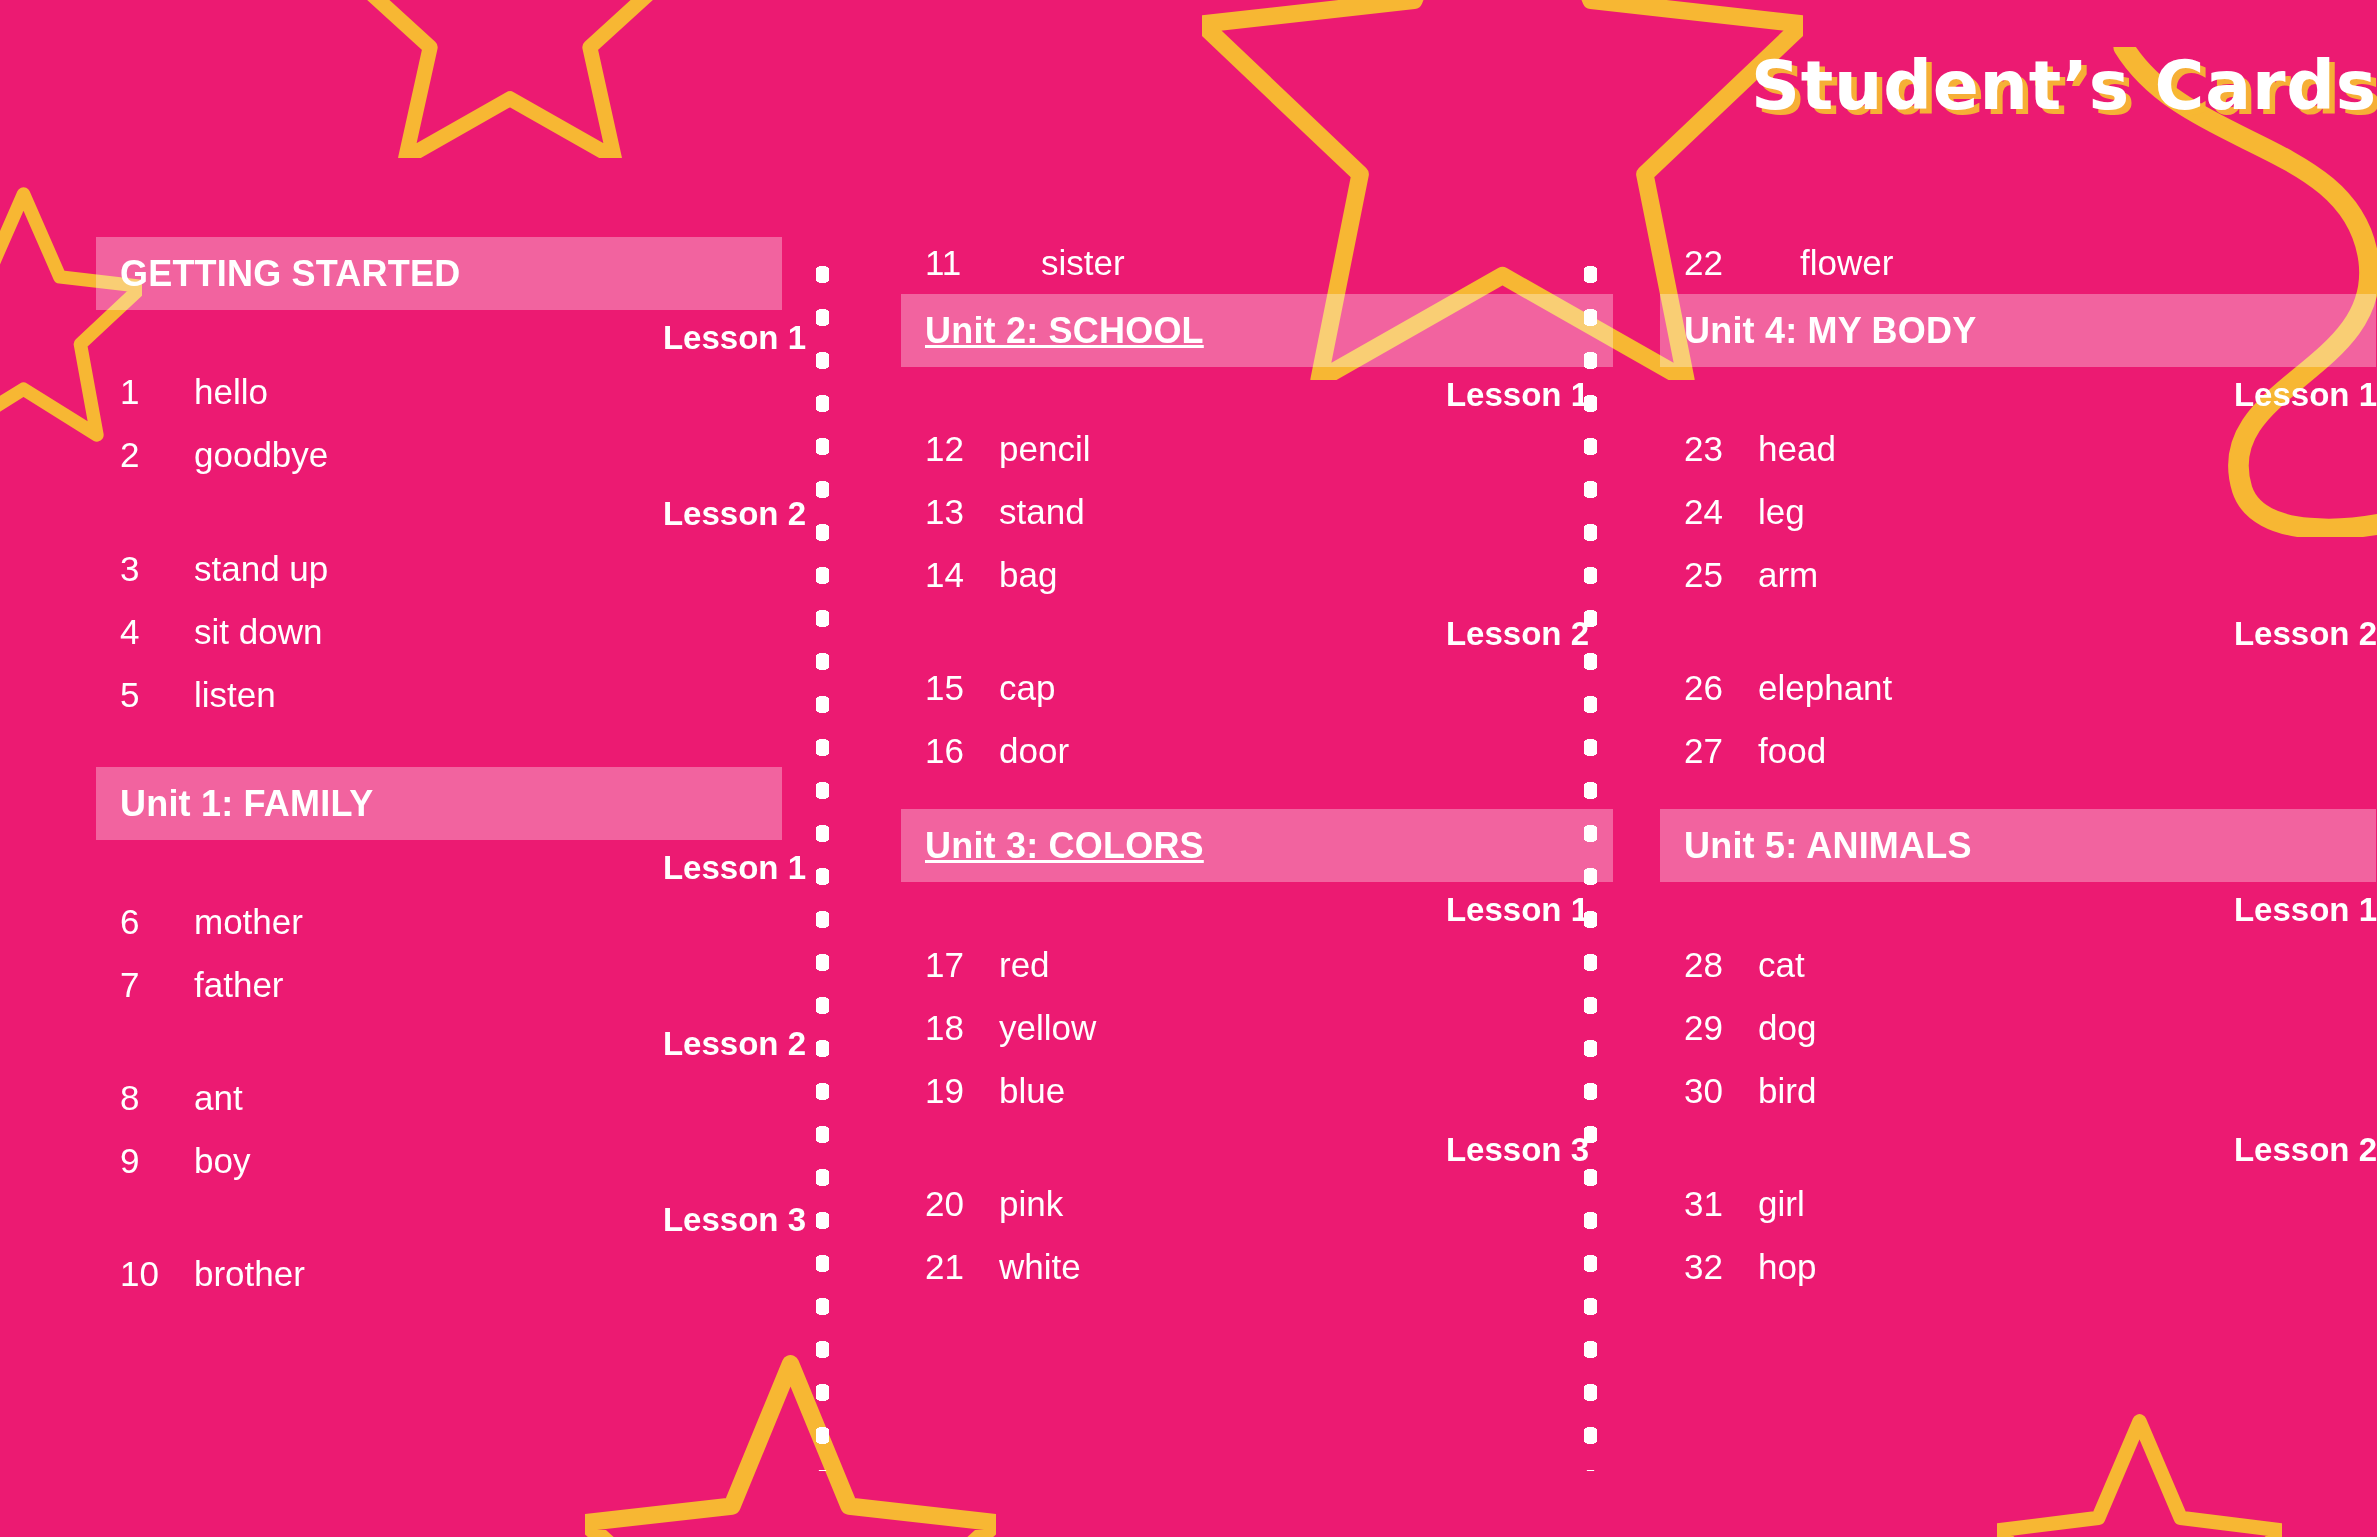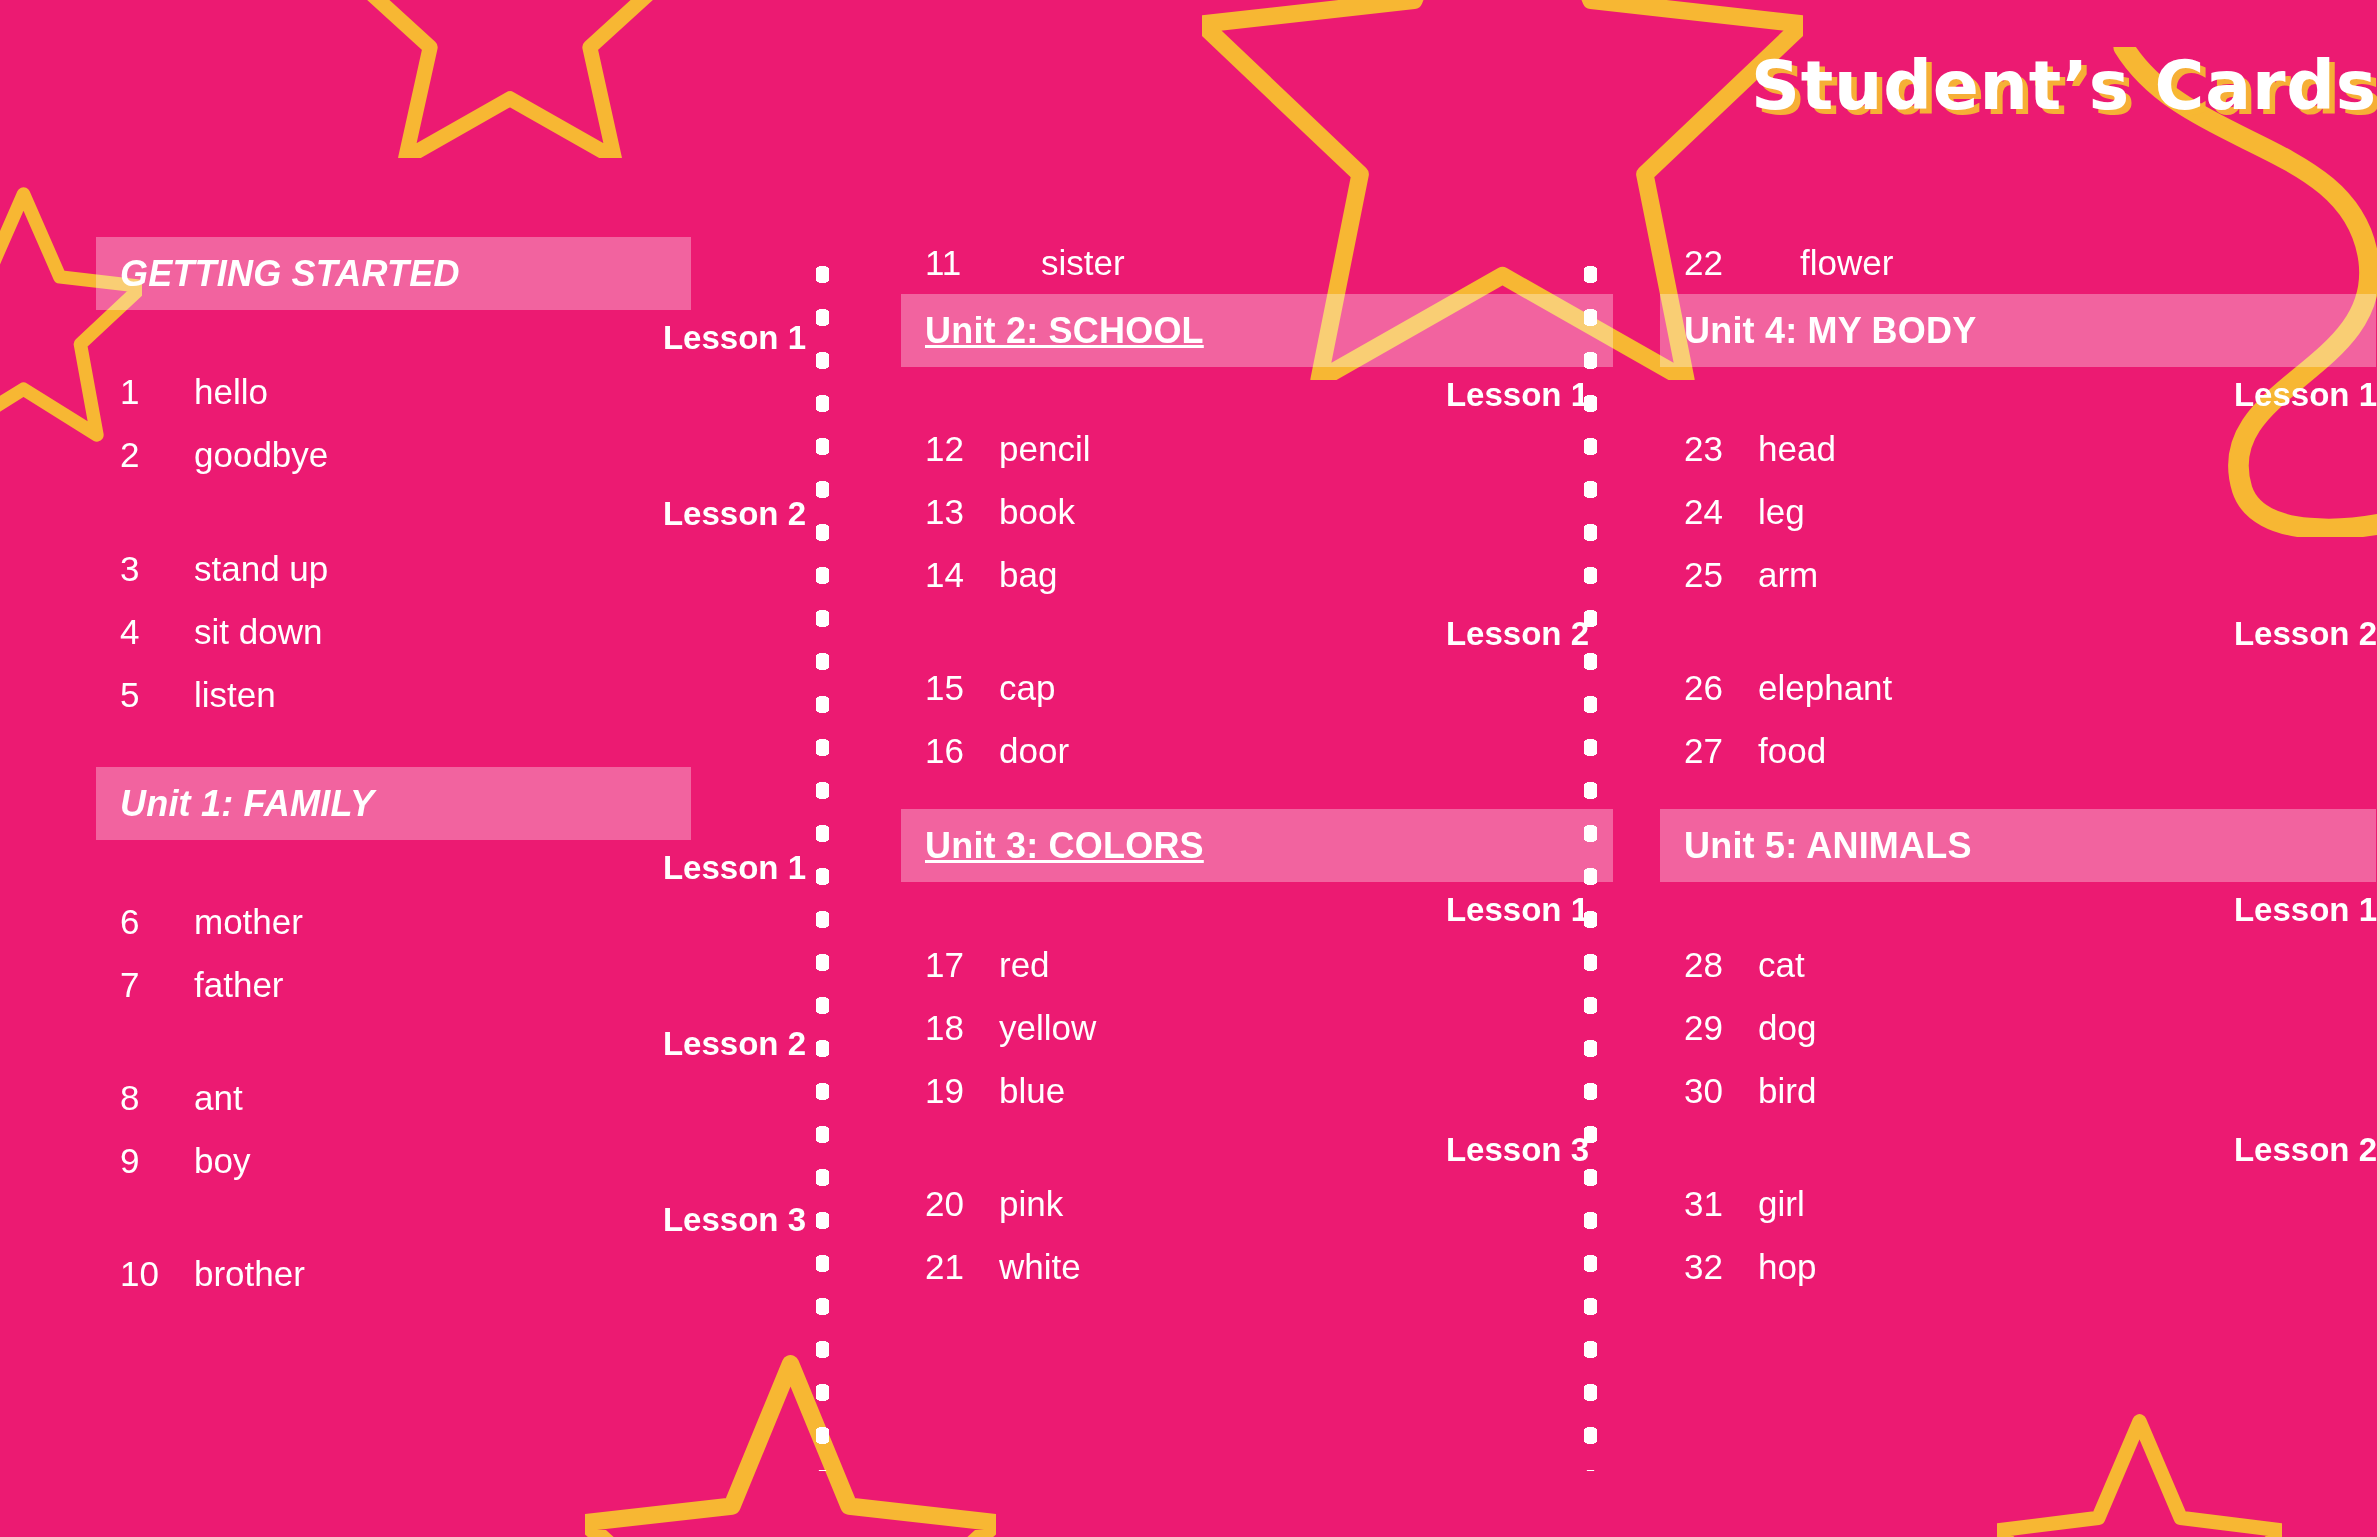--- a/index.html
+++ b/index.html
@@ -83,21 +83,21 @@
     color: #ffffff;
     font-weight: bold;
     font-size: 36px;
     height: 73px;
     line-height: 73px;
     padding-left: 24px;
     margin-bottom: 11px;
     letter-spacing: 0.2px;
     white-space: nowrap;
   }
-  .bar-w-1 { width: 595px; font-style: italic; }
+  .bar-w-1 { width: 686px; }
   .bar-w-2 { width: 712px; text-decoration: underline; }
   .bar-w-3 { width: 716px; }
 
   .spacer-sm { height: 27px; }
   .spacer-md { height: 41px; }
 
   
   .lesson {
     color: #ffffff;
     font-weight: bold;
@@ -242,21 +242,21 @@
 
     <div class="section-bar bar-w-2">Unit 2: SCHOOL</div>
 
     <div class="lesson">Lesson 1</div>
     <div class="row">
       <span class="num">12</span>
       <span class="word">pencil</span>
     </div>
     <div class="row">
       <span class="num">13</span>
-      <span class="word">book</span>
+      <span class="word">stand</span>
     </div>
     <div class="row">
       <span class="num">14</span>
       <span class="word">bag</span>
     </div>
 
     <div class="lesson">Lesson 2</div>
     <div class="row">
       <span class="num">15</span>
       <span class="word">cap</span>

